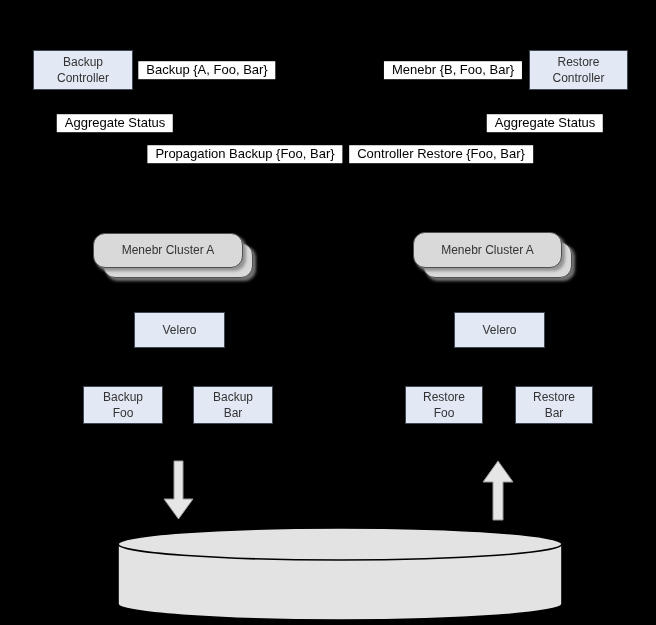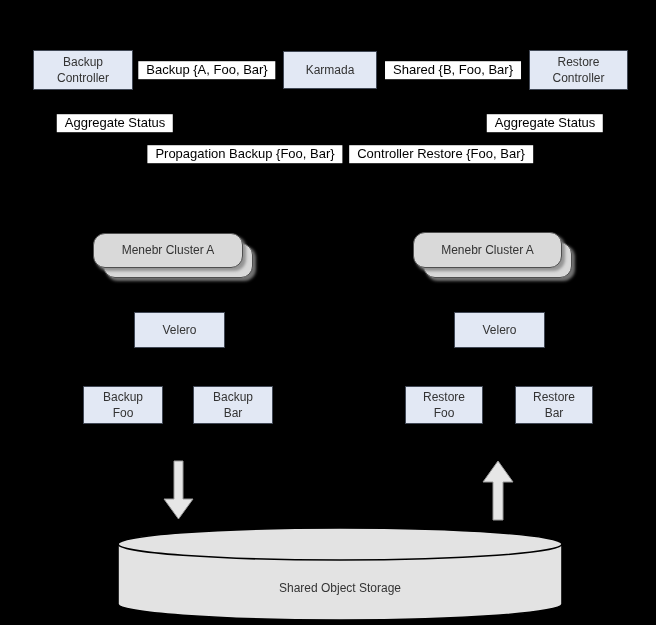--- a/index.html
+++ b/index.html
@@ -66,26 +66,25 @@
   #storage{left:116px;top:526px;width:448px;height:98px;}
   #storage-text{left:340px;top:588px;}
 </style>
 </head>
 <body>
 
 <div class="canvas">
 
   <div class="node" id="backup-controller">Backup
 Controller</div>
-  <div class="node" id="karmada">Karmada</div>
   <div class="node" id="restore-controller">Restore
 Controller</div>
 
   <div class="edge-label" id="lbl-backup-crd">Backup {A, Foo, Bar}</div>
-  <div class="edge-label" id="lbl-restore-crd">Shared {B, Foo, Bar}</div>
+  <div class="edge-label" id="lbl-restore-crd">Menebr {B, Foo, Bar}</div>
   <div class="edge-label" id="lbl-agg-left">Aggregate Status</div>
   <div class="edge-label" id="lbl-agg-right">Aggregate Status</div>
   <div class="edge-label" id="lbl-prop-backup">Propagation Backup {Foo, Bar}</div>
   <div class="edge-label" id="lbl-prop-restore">Controller Restore {Foo, Bar}</div>
 
   <div class="node cluster" id="cluster-left-back"></div>
   <div class="node cluster" id="cluster-left">Menebr Cluster A</div>
   <div class="node cluster" id="cluster-right-back"></div>
   <div class="node cluster" id="cluster-right">Menebr Cluster A</div>
 
@@ -105,15 +104,14 @@
     <polygon points="14,3 23,3 23,41 33,41 18.5,61 4,41 14,41" fill="var(--arrow-fill)" stroke="var(--arrow-border)" stroke-width="1"></polygon>
   </svg>
   <svg class="abs" id="up-arrow" viewBox="0 0 38 64">
     <polygon points="19,3 34,24 24,24 24,62 14,62 14,24 4,24" fill="var(--arrow-fill)" stroke="var(--arrow-border)" stroke-width="1"></polygon>
   </svg>
 
   <svg class="abs" id="storage" viewBox="0 0 448 98">
     <path d="M 2 18 A 222 16 0 0 1 446 18 L 446 78 A 222 16 0 0 1 2 78 Z" fill="var(--storage-fill)" stroke="var(--storage-border)" stroke-width="1.6"></path>
     <path d="M 2 18 A 222 16 0 0 0 446 18" fill="none" stroke="var(--storage-border)" stroke-width="1.6"></path>
   </svg>
-  <div class="storage-label" id="storage-text">Shared Object Storage</div>
 
 </div>
 
 </body></html>

